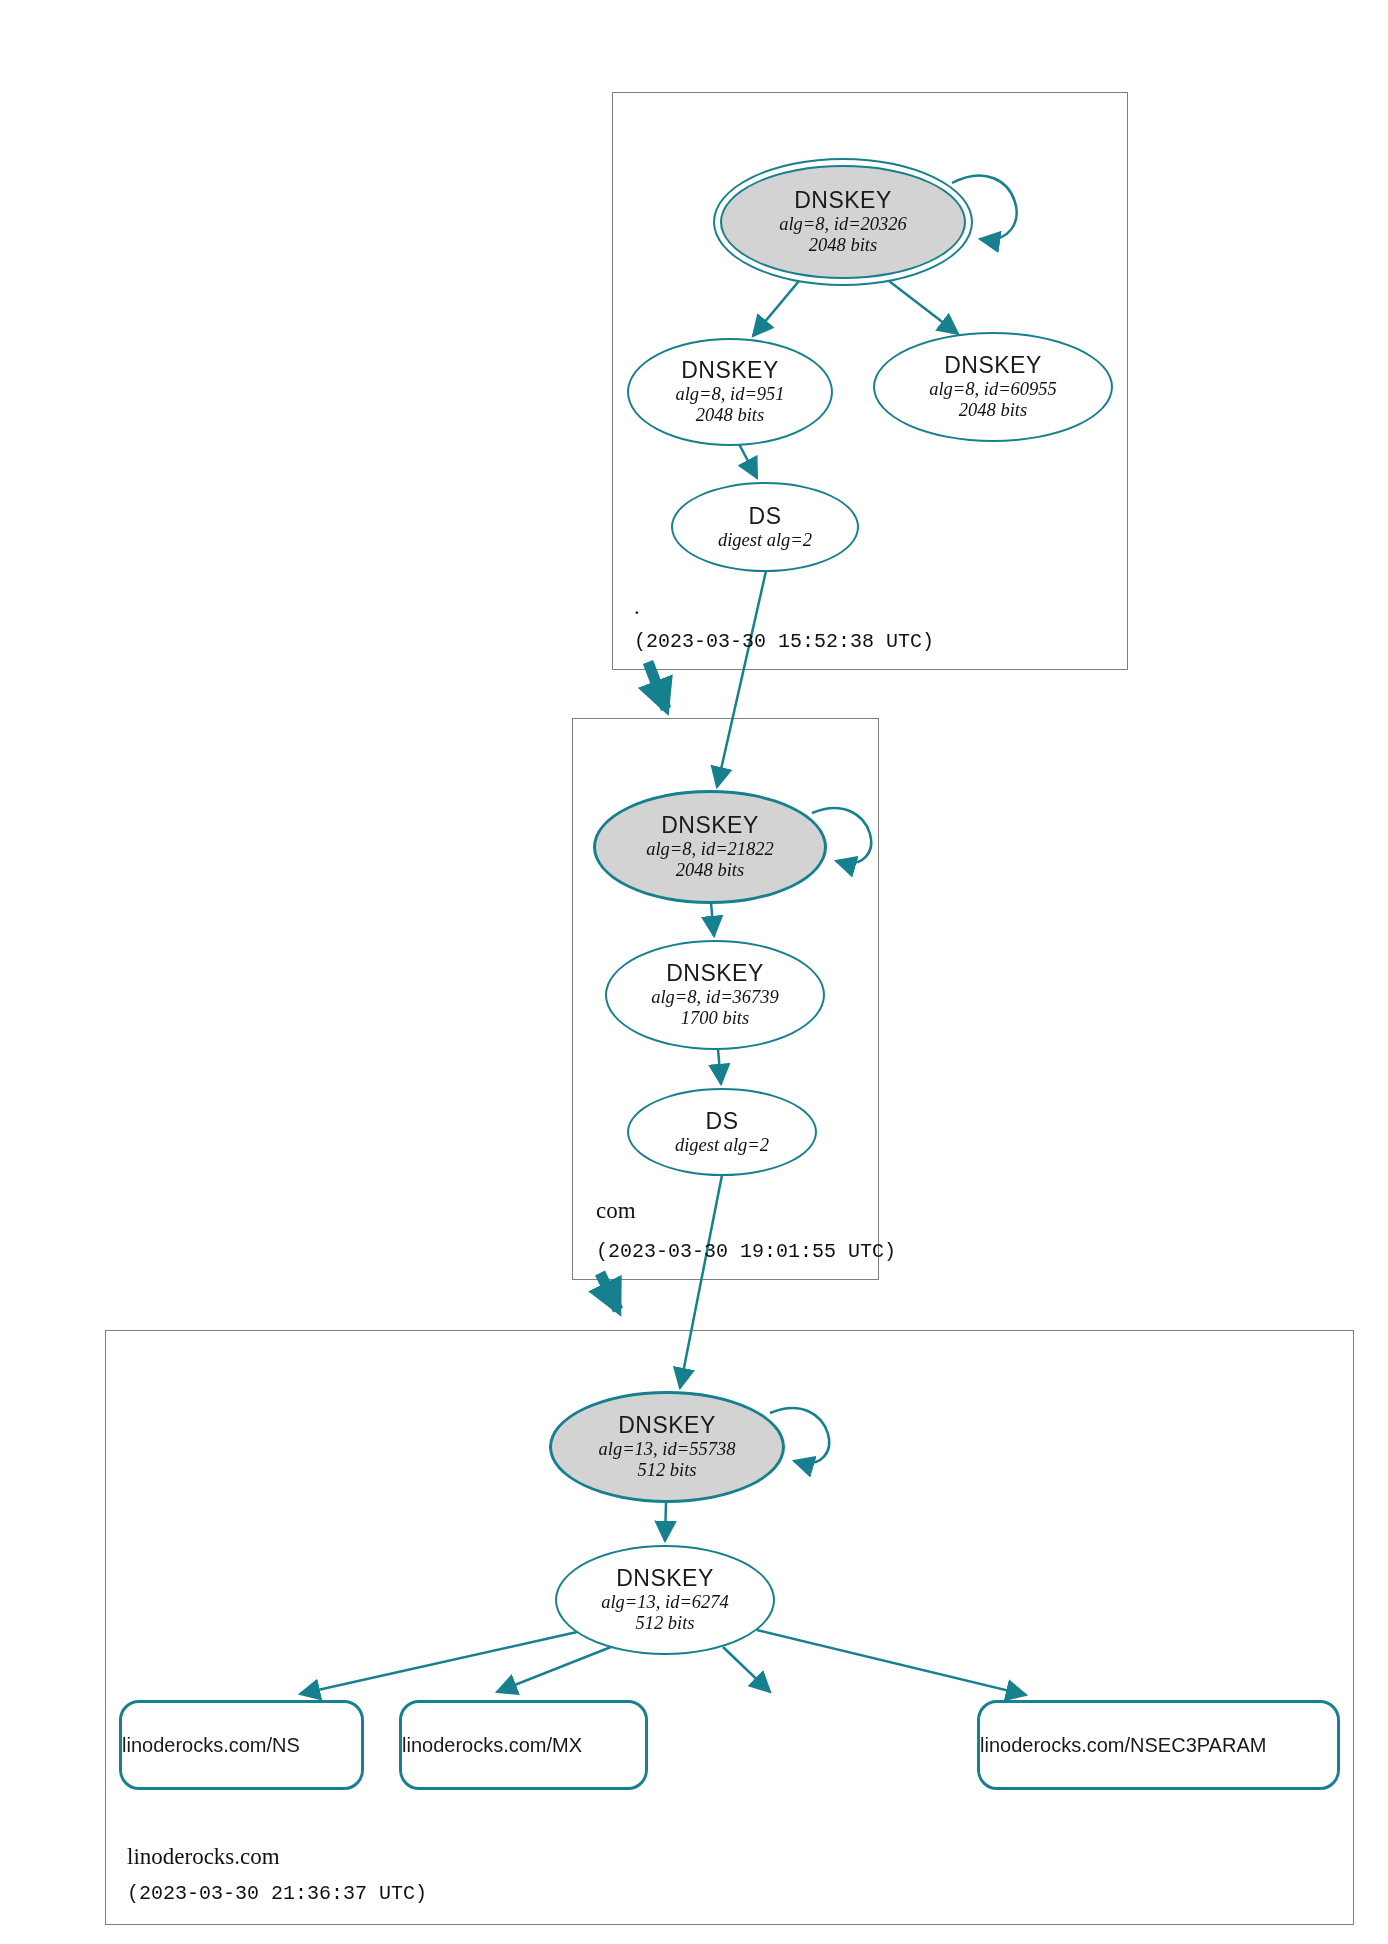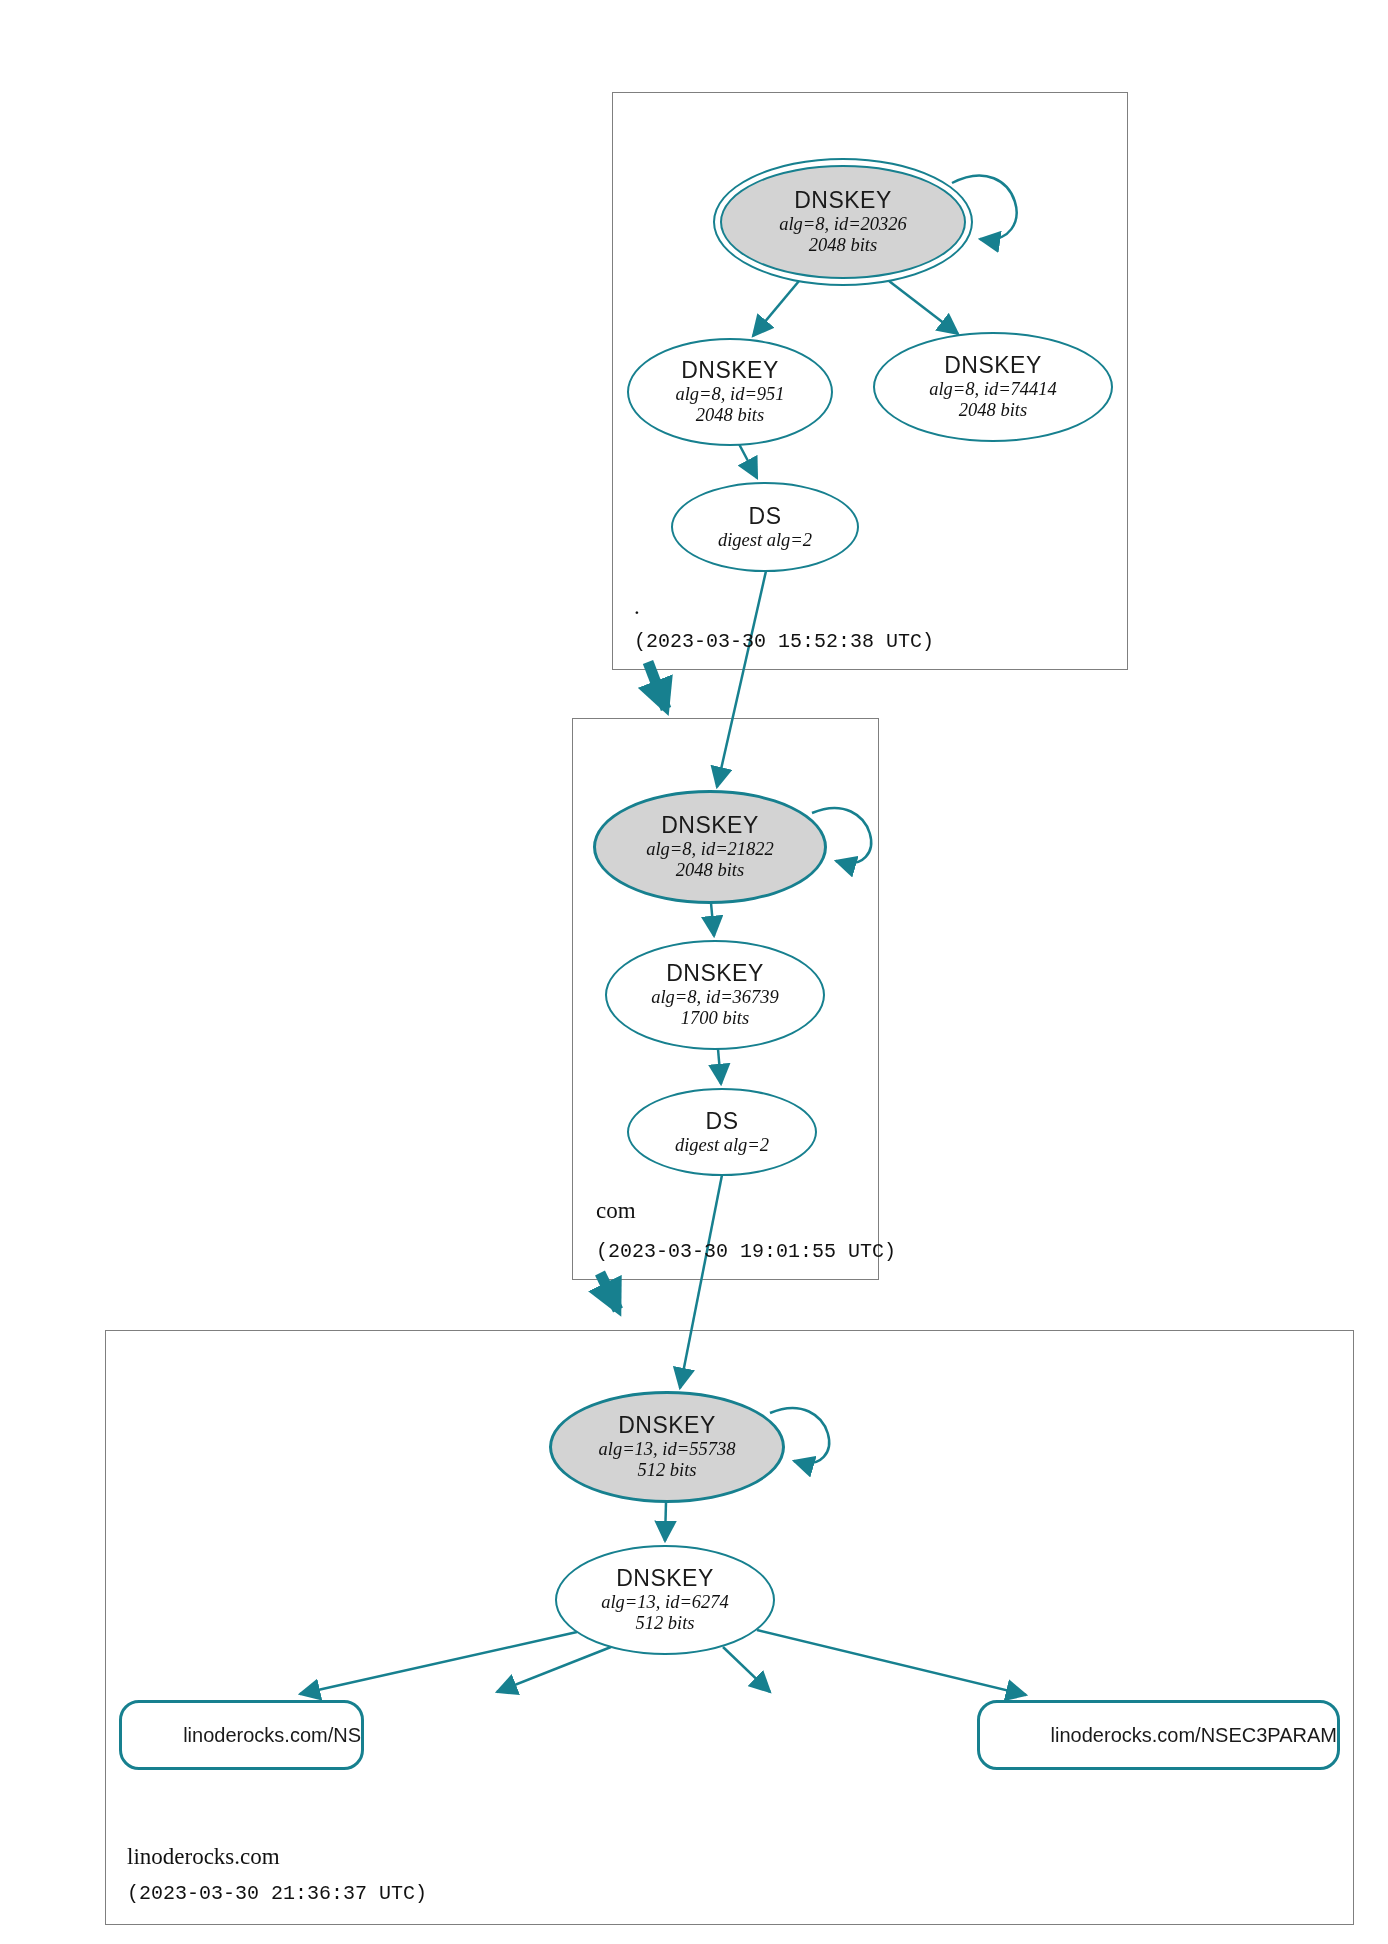--- a/index.html
+++ b/index.html
@@ -43,25 +43,25 @@
   .node-title{
     font-family:"Liberation Sans", sans-serif;
     font-size:23px;letter-spacing:.5px;color:#1a1a1a;
   }
   .node-detail{
     font-family:"Liberation Serif", serif;
     font-size:18.5px;color:#111111;font-style:italic;
   }
   .rrset{
     position:absolute;
-    height:70px;
+    height:90px;
     border:3px solid #17808f;
     border-radius:20px;
     background:#ffffff;
-    display:flex;align-items:center;justify-content:flex-end;
+    display:flex;align-items:center;justify-content:flex-start;
     font-family:"Liberation Sans", sans-serif;
     font-size:20px;color:#1a1a1a;
     z-index:3;
     box-sizing:border-box;
   }
   .zone-name{
     position:absolute;
     font-family:"Liberation Serif", serif;
     font-size:23px;color:#111111;z-index:3;
   }
@@ -127,21 +127,21 @@
     <div class="ntext">
       <span class="node-title">DNSKEY</span>
       <span class="node-detail">alg=8, id=951</span>
       <span class="node-detail">2048 bits</span>
     </div>
   </div>
 
   <div class="node" style="left:873px;top:332px;width:240px;height:110px;">
     <div class="ntext">
       <span class="node-title">DNSKEY</span>
-      <span class="node-detail">alg=8, id=74414</span>
+      <span class="node-detail">alg=8, id=60955</span>
       <span class="node-detail">2048 bits</span>
     </div>
   </div>
 
   <div class="node" style="left:671px;top:482px;width:188px;height:90px;">
     <div class="ntext">
       <span class="node-title">DS</span>
       <span class="node-detail">digest alg=2</span>
     </div>
   </div>
@@ -187,20 +187,23 @@
     <div class="ntext">
       <span class="node-title">DNSKEY</span>
       <span class="node-detail">alg=13, id=6274</span>
       <span class="node-detail">512 bits</span>
     </div>
   </div>
 
   <div class="rrset" style="left:119px;top:1700px;width:245px;">
     <span>linoderocks.com/NS</span>
   </div>
+  <div class="rrset" style="left:399px;top:1700px;width:249px;">
+    <span>linoderocks.com/MX</span>
+  </div>
   <div class="rrset" style="left:977px;top:1700px;width:363px;">
     <span>linoderocks.com/NSEC3PARAM</span>
   </div>
 
   <div class="zone-name" style="left:127px;top:1844px;">linoderocks.com</div>
   <div class="zone-ts" style="left:127px;top:1882px;">(2023-03-30 21:36:37 UTC)</div>
 
 </div>
 
 </body></html>

